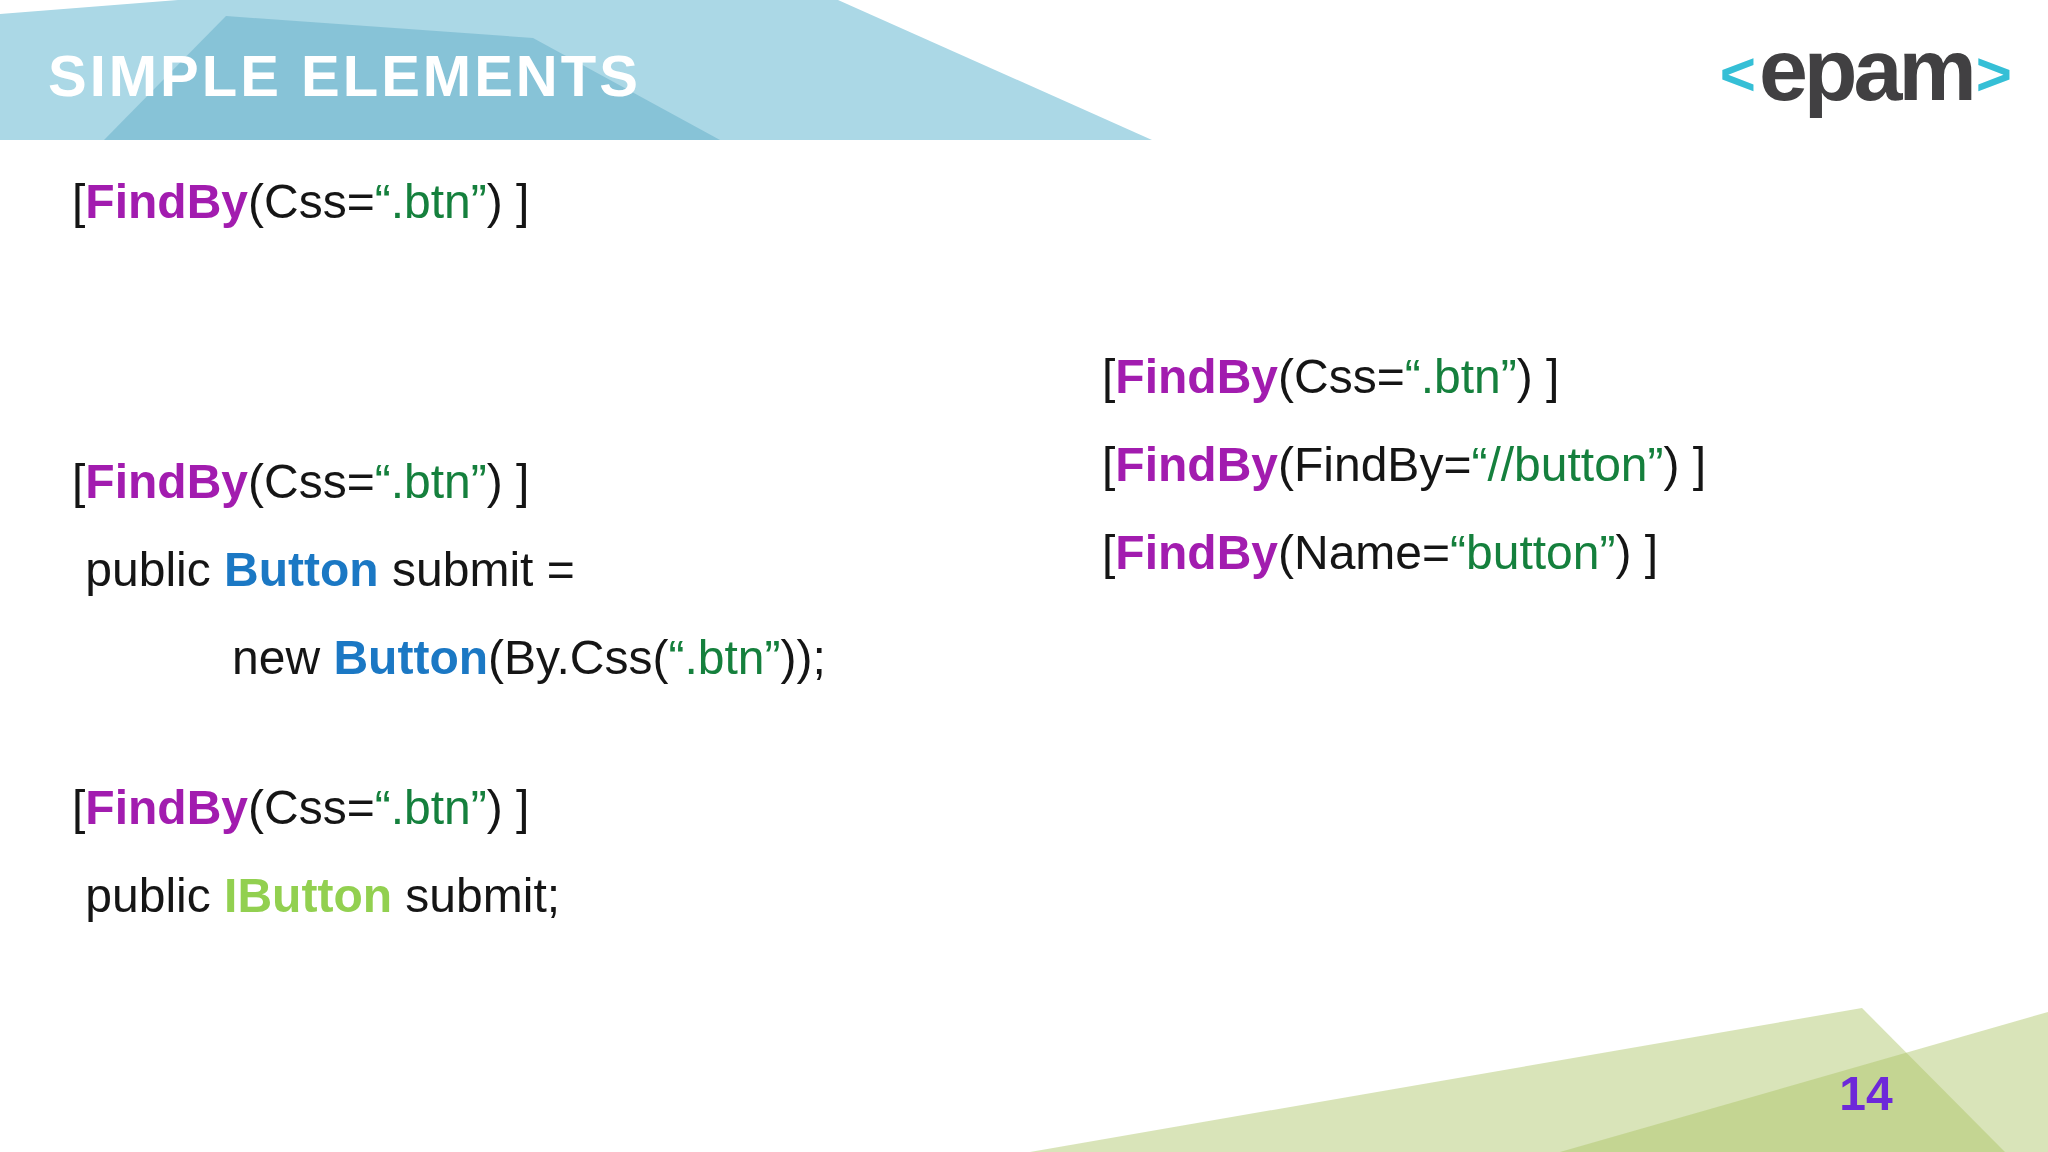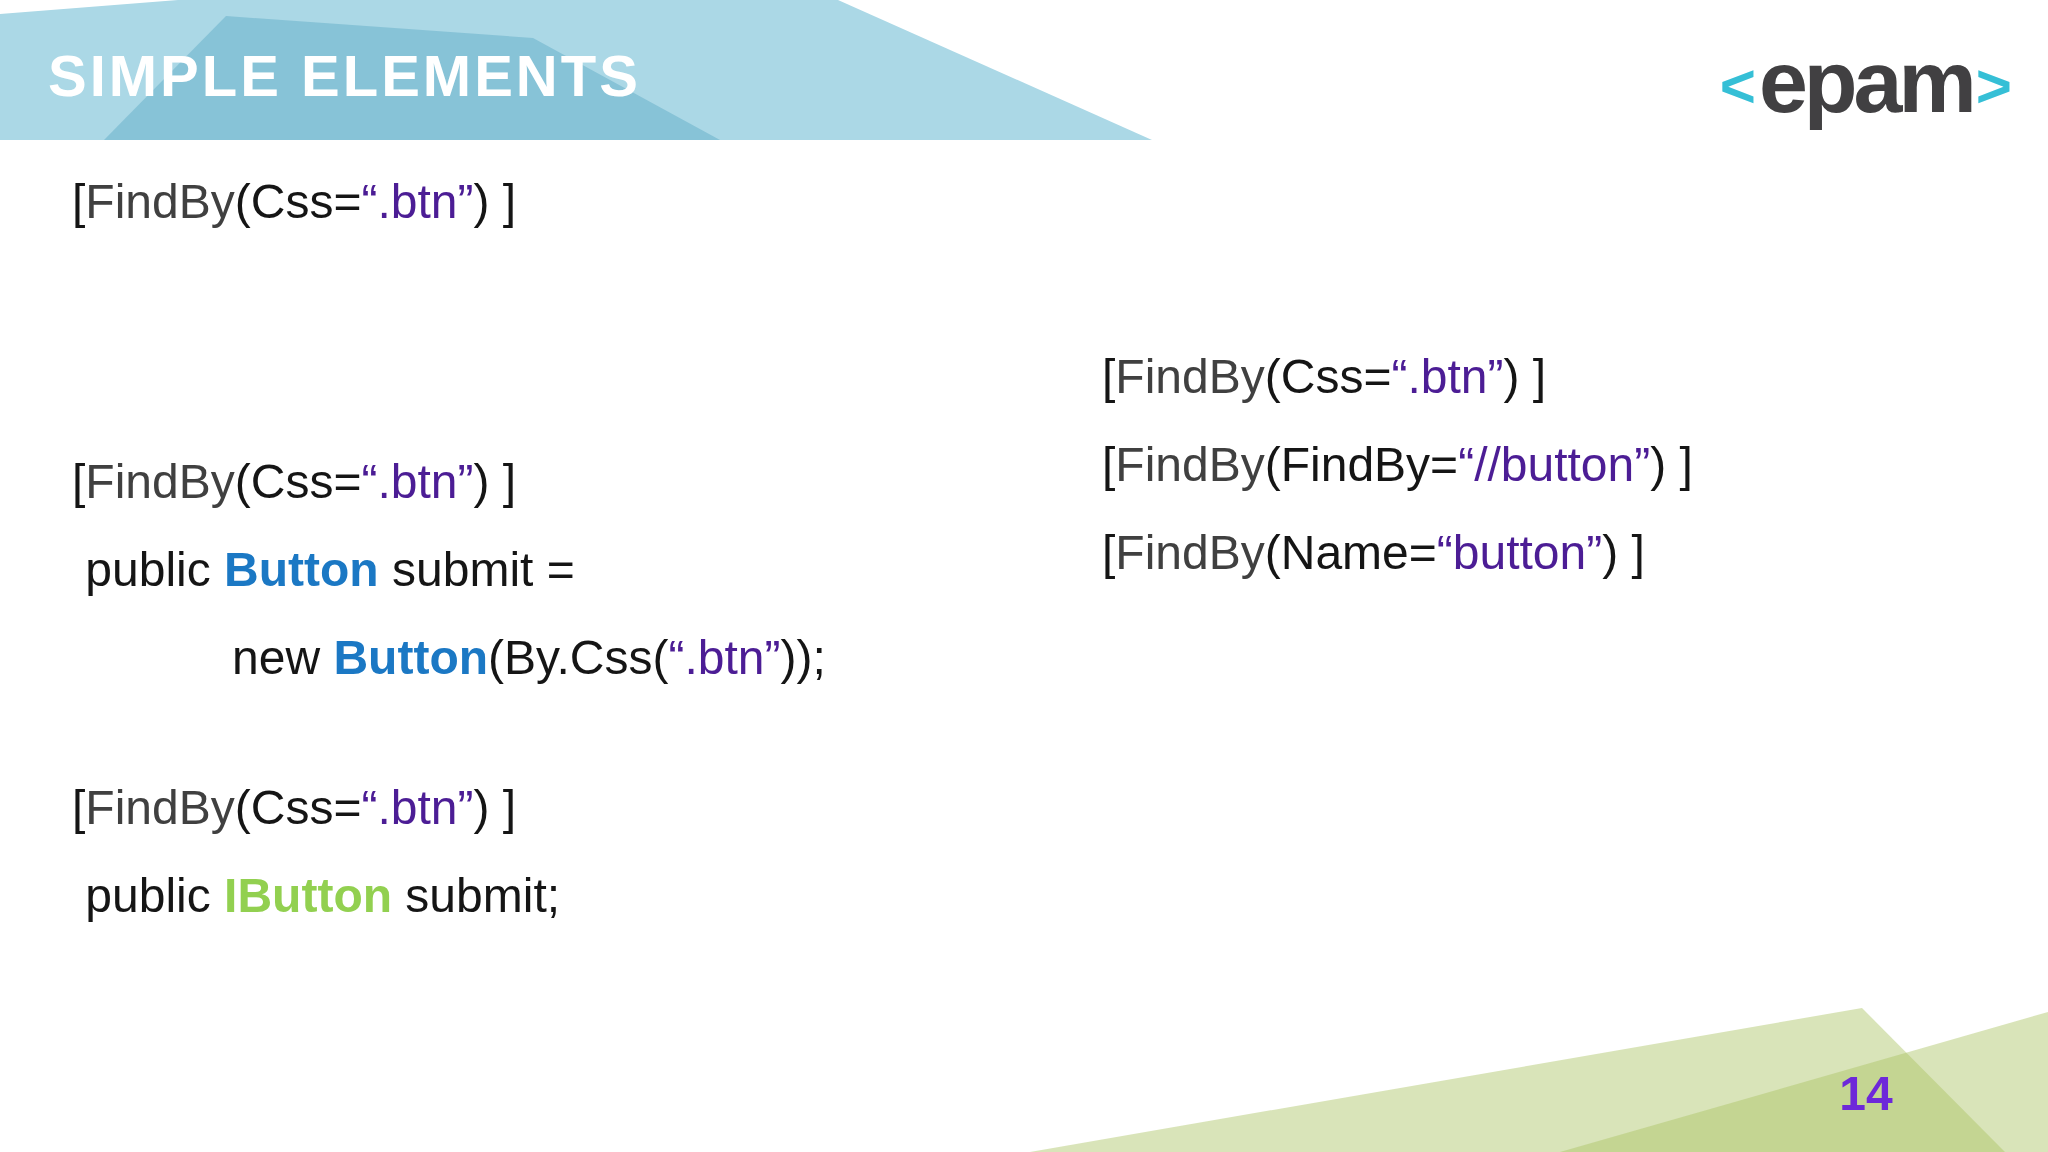--- a/index.html
+++ b/index.html
@@ -27,42 +27,42 @@
     letter-spacing:3px;color:#ffffff;
     font-family:"Liberation Sans", sans-serif;
   }
   
   .logo{
     position:absolute;top:30px;right:36px;
     display:flex;align-items:center;
     font-weight:bold;line-height:1;
   }
   .logo .bracket{color:#35bfd6;font-size:62px;font-weight:bold;}
-  .logo .word{color:#414042;font-size:88px;letter-spacing:-4px;margin:12px 3px;transform:translateY(-4px);}
+  .logo .word{color:#414042;font-size:88px;letter-spacing:-4px;margin:0 3px;transform:translateY(-4px);}
   
   .green-a,.green-b{
     position:absolute;left:1020px;top:1000px;width:1028px;height:152px;
     background:rgba(170,195,100,0.45);
   }
   .green-a{clip-path:polygon(10px 152px,842px 8px,985px 152px);}
   .green-b{clip-path:polygon(540px 152px,1028px 12px,1028px 152px);}
   .page-number{
     position:absolute;left:1818px;top:1066px;width:96px;
     text-align:center;font-size:48px;font-weight:bold;color:#6d28d9;
   }
   
   .code-block{position:absolute;}
   .code-line{
     white-space:pre;
     font-family:"Liberation Sans", sans-serif;
     font-size:48px;line-height:88px;
   }
   .tok-plain{color:#151515;}
-  .tok-annotation{color:#404040;}
-  .tok-string{color:#4c1d95;}
+  .tok-annotation{color:#a21caf;font-weight:bold;}
+  .tok-string{color:#15803d;}
   .tok-type{color:#1b78c4;font-weight:bold;}
   .tok-field{color:#7030a0;}
   .tok-interface{color:#92d050;font-weight:bold;}
   #code-block-0{left:72px;top:158px;}
   #code-block-1{left:72px;top:438px;}
   #code-block-2{left:72px;top:764px;}
   #code-block-3{left:1102px;top:333px;}
 </style>
 </head>
 <body>

